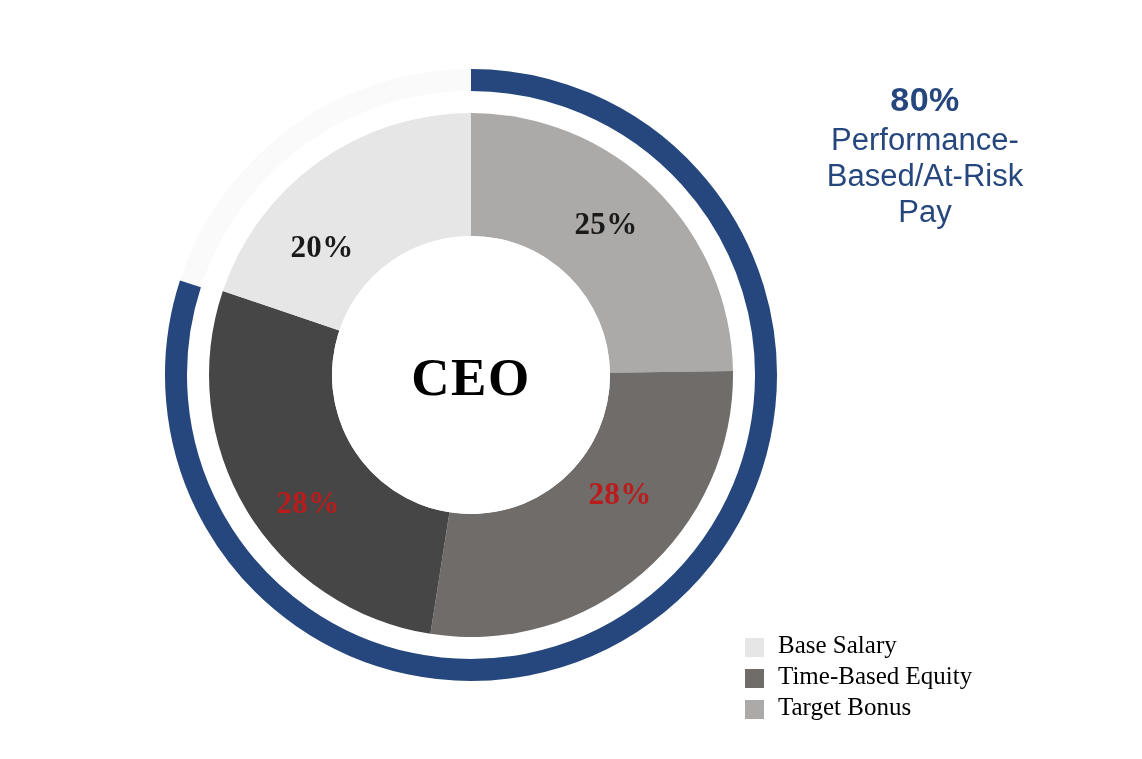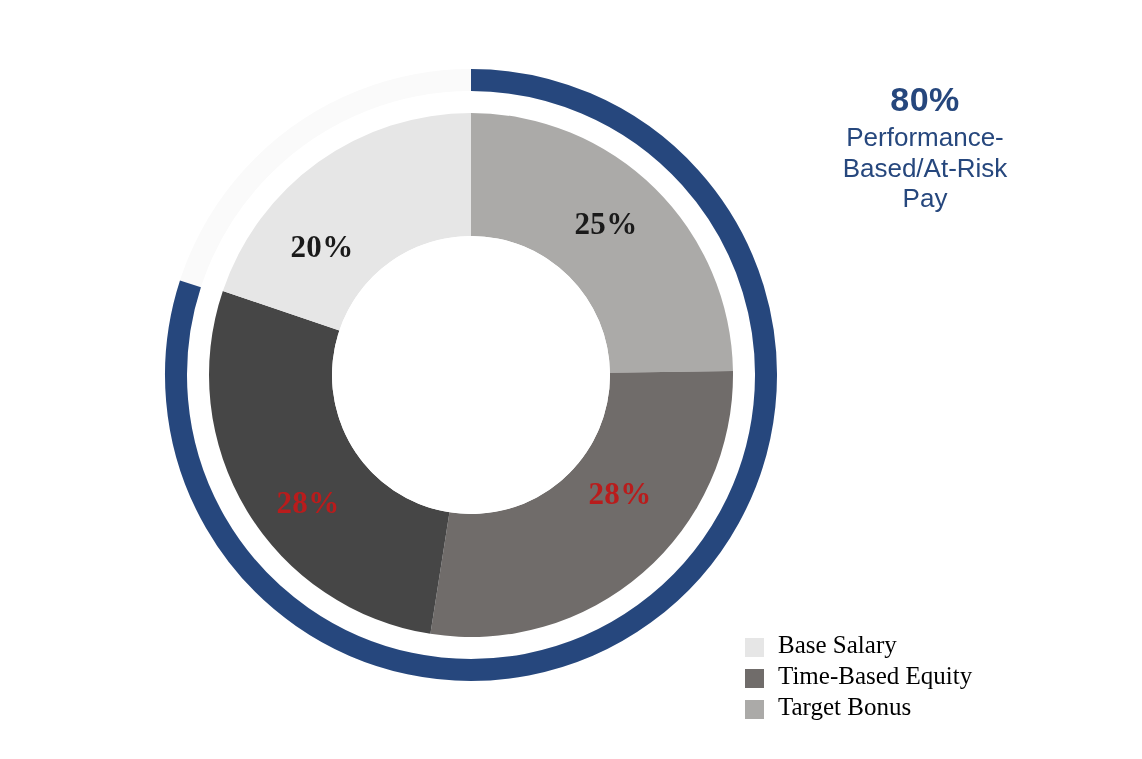--- a/index.html
+++ b/index.html
@@ -82,21 +82,21 @@
   }
   .annotation-value {
     display: block;
     font-size: 34px;
     font-weight: bold;
     letter-spacing: 0.5px;
     margin-bottom: 3px;
   }
   .annotation-text {
     display: block;
-    font-size: 26px;
+    font-size: 31px;
     font-weight: normal;
   }
 
   
   .legend {
     position: absolute;
     left: 745px;
     top: 626px;
   }
   .legend-item {
@@ -141,20 +141,21 @@
 
       <circle cx="0" cy="0" r="139" fill="#ffffff"></circle>
     </svg>
   </div>
 
   <div class="slice-label dark-text" style="left:322px; top:247px;">20%</div>
   <div class="slice-label dark-text" style="left:606px; top:224px;">25%</div>
   <div class="slice-label light-text" style="left:620px; top:494px;">28%</div>
   <div class="slice-label light-text" style="left:308px; top:503px;">28%</div>
 
+  <div class="center-label">CEO</div>
 
   <div class="annotation">
     <span class="annotation-value">80%</span>
     <span class="annotation-text">Performance-Based/At-Risk Pay</span>
   </div>
 
   <div class="legend" id="legend">
       <div class="legend-item">
         <span class="legend-swatch" style="background: rgb(230, 230, 230);"></span>
         <span class="legend-text">Base Salary</span>

